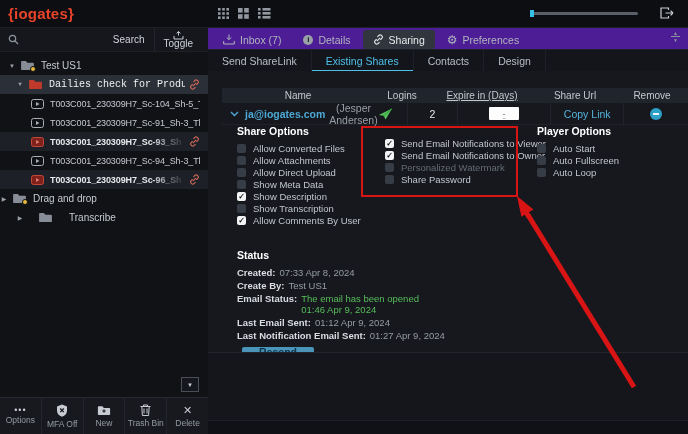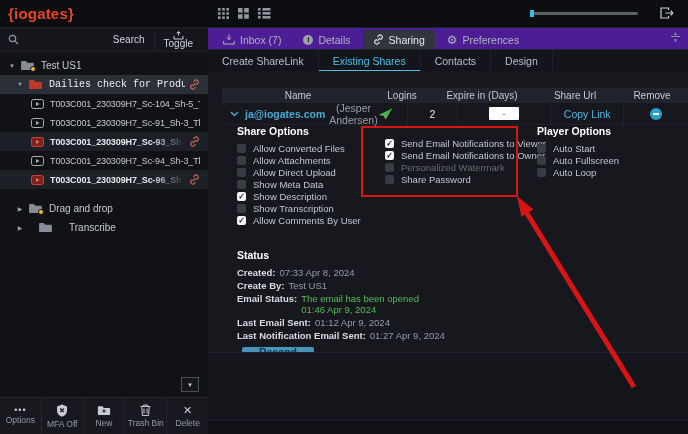--- a/index.html
+++ b/index.html
@@ -54,21 +54,21 @@
   #subtabs{height:22px;background:#13151a;display:flex;border-bottom:1px solid #22252b;}
   .subtab{padding:0 14px;display:flex;align-items:center;font-size:10.5px;color:#b9bec6;border-right:1px solid #1d2026;}
   .subtab.active{color:#4fc1e9;box-shadow:inset 0 -2px 0 #4fc1e9;}
   #panel{position:absolute;left:0;top:71px;right:0;height:281px;background:#16181e;}
   
   #share-table{margin:17px 0 0 14px;}
   #thead{display:flex;height:15px;background:#20242c;align-items:center;font-size:10px;color:#c3c8cf;}
   .tcell{text-align:center;}
   .c-name{flex:1;}
   .c-logins{width:56px;}
-  .c-expire{width:104px;}
+  .c-expire{width:104px;text-decoration:underline;}
   .c-url{width:82px;}
   .c-remove{width:72px;}
   #trow1{display:flex;height:21px;align-items:center;font-size:10.5px;border-bottom:1px solid #20232a;}
   #trow1 .tcell{display:flex;align-items:center;justify-content:center;height:100%;}
   #trow1 .tcell + .tcell{border-left:1px solid #20232a;}
   #trow1 .c-name{justify-content:flex-start;}
   #row-email{color:#4da9d4;font-weight:bold;margin-left:6px;}
   #row-suffix{color:#999fa8;margin-left:4px;}
   #row-send{margin-left:auto;margin-right:14px;}
   #expire-input{width:30px;height:13px;background:#fdfdfd;border-radius:1px;color:#6a6f76;font-size:9px;display:flex;align-items:center;justify-content:center;}
@@ -199,21 +199,21 @@
             <path d="M5 3 L8.5 5 L5 7 Z" fill="#e0796d"></path>
           </svg>
         </span>
         <span class="lbl fade">T003C001_230309H7_Sc-96_Sh</span>
         <span class="ic chain">
           <svg width="11" height="11" viewBox="0 0 12 12">
             <path d="M4.6 7.4 L7.4 4.6 M5.2 2.8 L6.4 1.6 a2 2 0 0 1 2.8 0 l0.4 0.4 a2 2 0 0 1 0 2.8 L8.4 6 M3.6 6 L2.4 7.2 a2 2 0 0 0 0 2.8 l0.4 0.4 a2 2 0 0 0 2.8 0 L6.8 9.2" fill="none" stroke="currentColor" stroke-width="1.2" stroke-linecap="round"></path>
           </svg>
         </span>
       </div>
-      <div class="trow" style="padding-left: 16px; margin-top: 10px;">
+      <div class="trow" style="">
         <span class="exp">▶</span>
         <span class="fico">
           <svg width="15" height="11" viewBox="0 0 16 12">
             <path d="M1 2 a1 1 0 0 1 1-1 h4.2 l1.6 2 H14 a1 1 0 0 1 1 1 v6 a1 1 0 0 1 -1 1 H2 a1 1 0 0 1 -1 -1 Z" fill="#868d97"></path>
           </svg>
           <span class="dot"></span>
         </span>
         <span class="lbl">Drag and drop</span>
       </div>
       <div class="trow" style="padding-left: 16px; gap: 10px;">
@@ -346,21 +346,21 @@
         </span>
         <span>Preferences</span>
       </div>
       <div id="tabs-collapse">
         <span>▲</span>
         <i></i>
         <span>▼</span>
       </div>
   </div>
   <div id="subtabs">
-      <div class="subtab">Create ShareLink</div>
+      <div class="subtab">Send ShareLink</div>
       <div class="subtab active">Existing Shares</div>
       <div class="subtab">Contacts</div>
       <div class="subtab">Design</div>
     </div>
 
   <div id="panel">
     <div id="share-table">
       <div id="thead">
           <div class="tcell c-name">Name</div>
           <div class="tcell c-logins">Logins</div>

